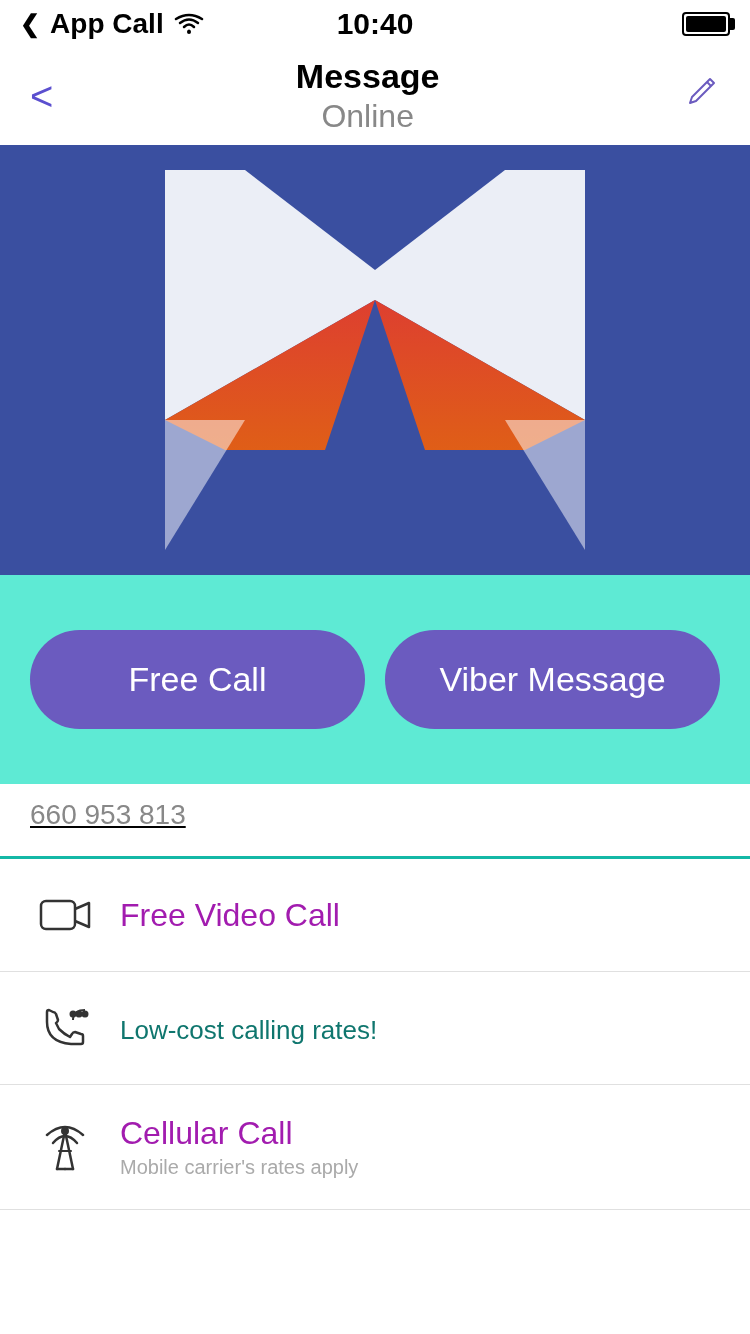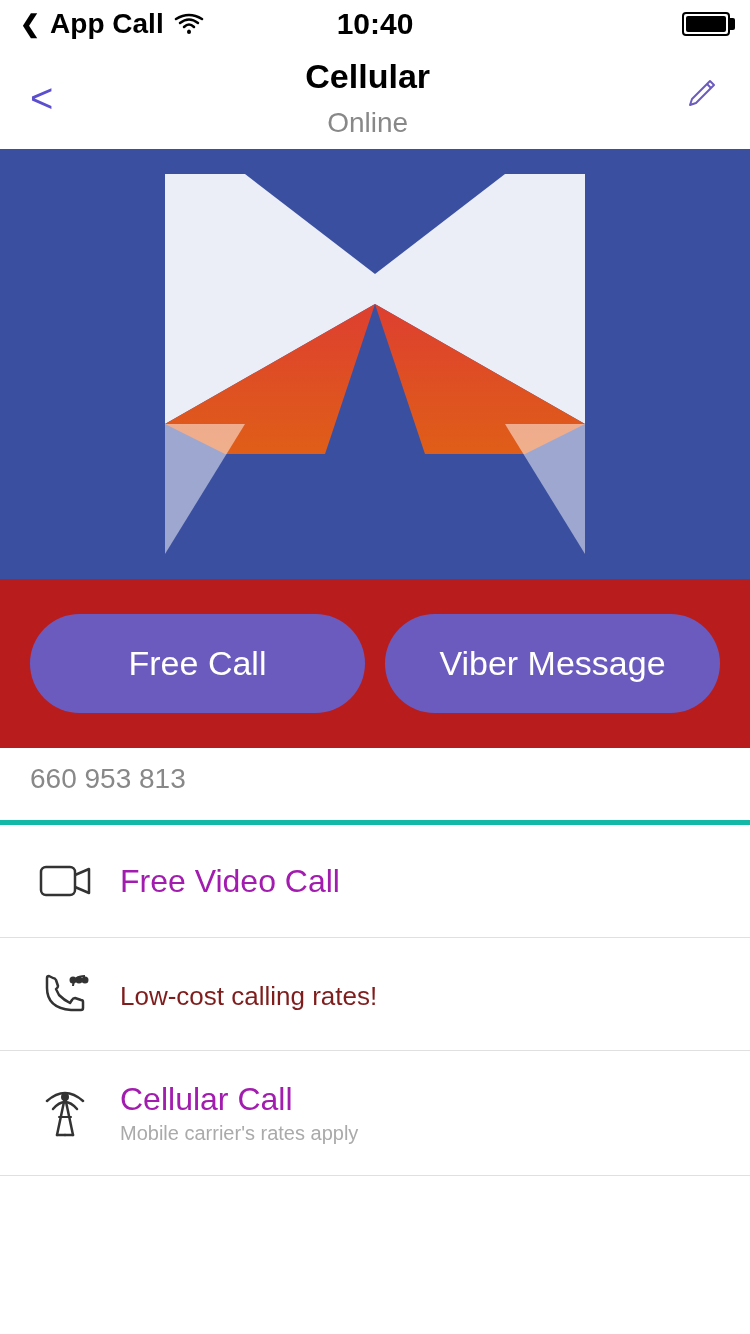--- a/index.html
+++ b/index.html
@@ -89,23 +89,23 @@
     }
     .nav-center {
       text-align: center;
     }
     .nav-title {
       font-size: 34px;
       font-weight: 600;
       color: #000;
     }
     .nav-subtitle {
-      font-size: 28px;
+      font-size: 32px;
       color: #888;
-      margin-top: 11px;
+      margin-top: 2px;
     }
     .nav-edit {
       font-size: 36px;
       color: #5b4fcf;
       cursor: pointer;
     }
 
     
     .profile-image {
       width: 750px;
@@ -128,40 +128,41 @@
     
     .logo-svg {
       width: 100%;
       height: 100%;
     }
 
     
     .action-buttons {
       display: flex;
       gap: 20px;
-      padding: 35px 30px;
-      background: #b91c1c;
+      padding: 55px 30px;
+      background: #5eead4;
     }
     .btn-primary {
       flex: 1;
       background: #6b5bbf;
       color: #fff;
       border: none;
       border-radius: 50px;
       padding: 30px 20px;
       font-size: 34px;
       font-weight: 500;
       cursor: pointer;
       text-align: center;
     }
 
     
     .phone-section {
       padding: 15px 30px 25px;
-      border-bottom: 5px solid #14b8a6;
+      border-bottom: 3px solid #14b8a6;
+      text-decoration: underline;
     }
     .phone-number {
       font-size: 28px;
       color: #888;
     }
 
     
     .options-list {
       background: #fff;
     }
@@ -188,21 +189,21 @@
     }
     .option-text {
       margin-left: 20px;
     }
     .option-title {
       font-size: 32px;
       color: #a21caf;
     }
     .option-subtitle {
       font-size: 26px;
-      color: #7f1d1d;
+      color: #0f766e;
       margin-top: 4px;
     }
     .option-subtitle-gray {
       font-size: 20px;
       color: #aaa;
       margin-top: 4px;
     }
   </style>
 </head>
 <body>
@@ -224,21 +225,21 @@
   <div class="status-right">
     <div class="battery">
       <div class="battery-fill"></div>
     </div>
   </div>
 </div>
 
 <div class="nav-bar">
   <span class="nav-back">&lt;</span>
   <div class="nav-center">
-    <div class="nav-title">Cellular</div>
+    <div class="nav-title">Message</div>
     <div class="nav-subtitle">Online</div>
   </div>
   <span class="nav-edit">
     
     <svg width="38" height="38" viewBox="0 0 38 38">
       <path d="M28 6 L32 10 L14 28 L8 30 L10 24 Z" stroke="#6b5bbf" stroke-width="2" fill="none" stroke-linejoin="round"></path>
       <path d="M25 9 L29 13" stroke="#6b5bbf" stroke-width="2" fill="none"></path>
     </svg>
   </span>
 </div>

